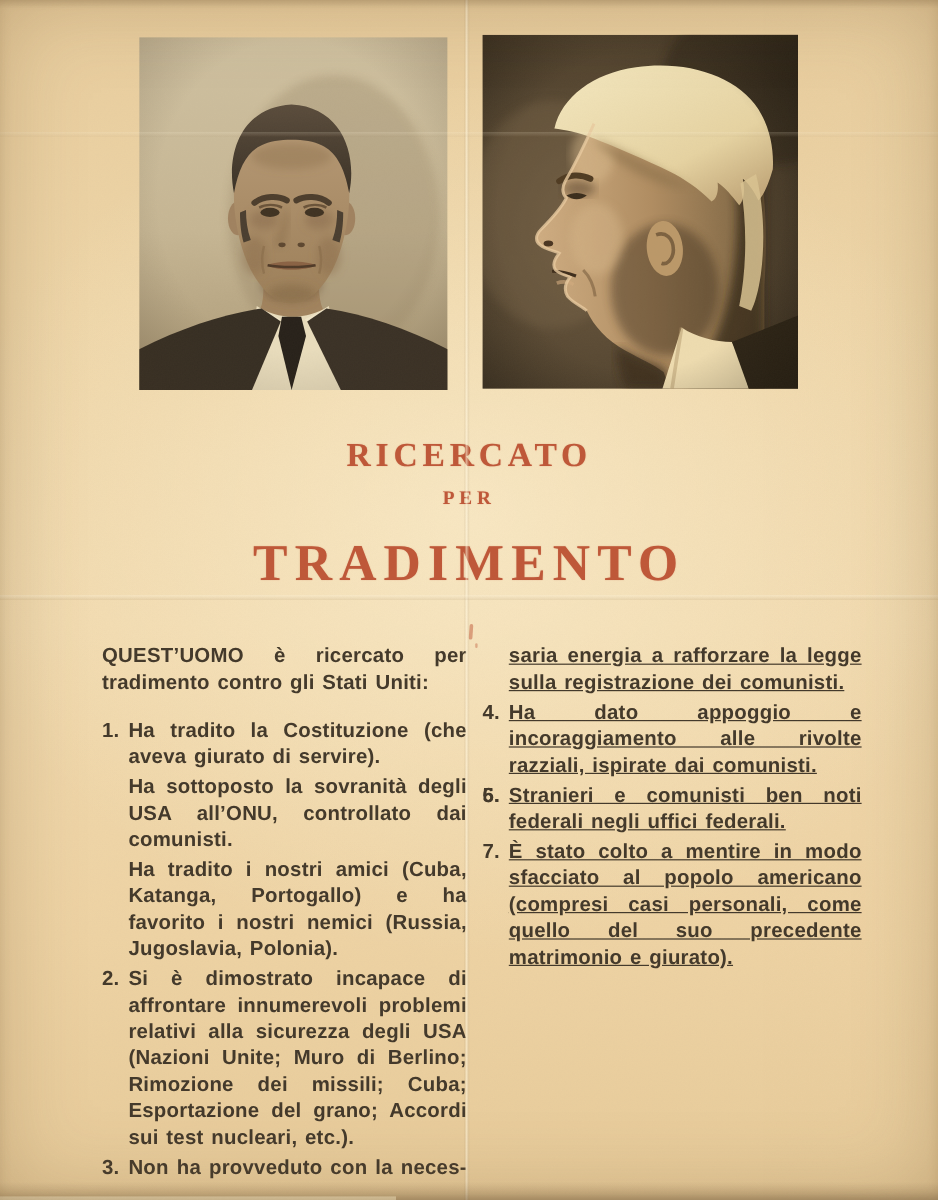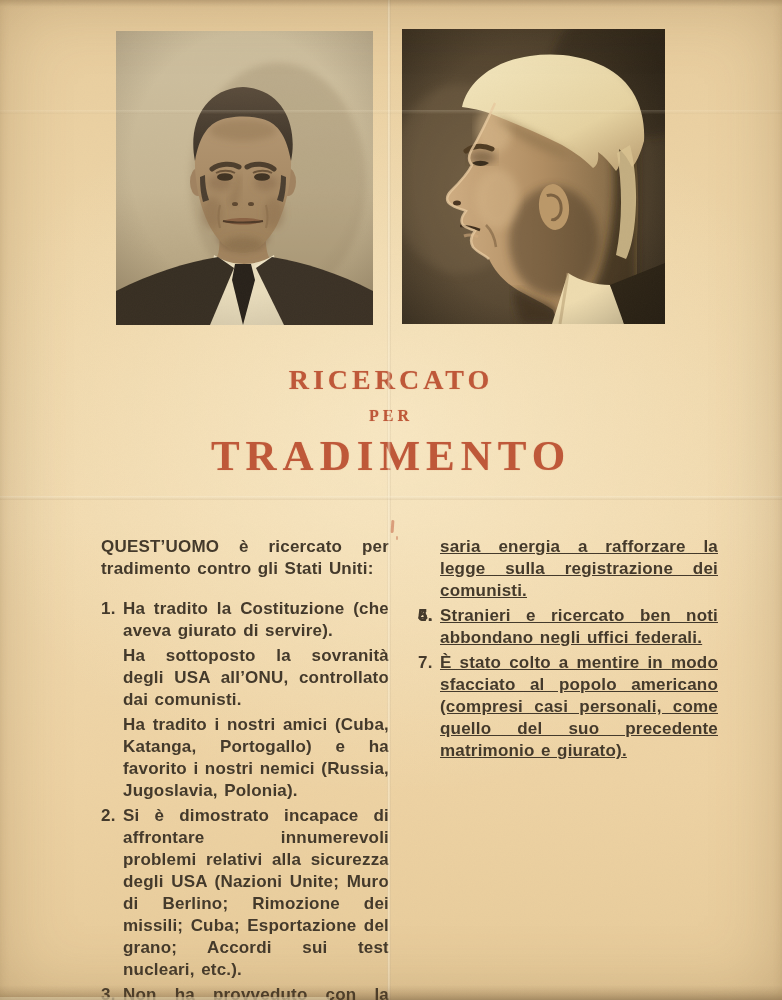--- a/index.html
+++ b/index.html
@@ -26,31 +26,31 @@
 
   .photo{position:absolute;z-index:1;display:block;}
   .photo-left{left:116px;top:31px;width:257px;height:294px;}
   .photo-right{left:402px;top:29px;width:263px;height:295px;}
 
   .title-block{position:absolute;top:366px;left:0;width:100%;text-align:center;z-index:2;
     color:#bf5738;font-family:"Liberation Serif",serif;font-weight:600;
     text-shadow:0 0 1px rgba(191,87,56,0.45);}
   .t1{font-size:28px;letter-spacing:4px;line-height:28px;}
   .t2{font-size:16px;letter-spacing:4px;line-height:16px;margin-top:14px;}
-  .t3{font-size:43px;letter-spacing:6px;line-height:43px;margin-top:10px;}
+  .t3{font-size:43px;letter-spacing:6px;line-height:43px;margin-top:24px;}
   .red-mark{position:absolute;left:391px;top:520px;width:3px;height:13px;background:#bf5738;
     opacity:.5;transform:rotate(4deg);border-radius:2px;z-index:2;}
   .red-mark-dot{position:absolute;left:396px;top:536px;width:2px;height:4px;background:#bf5738;
     opacity:.4;border-radius:1px;z-index:2;}
 
   .col{position:absolute;top:536px;z-index:2;color:#42382a;font-size:17px;line-height:22px;
     font-weight:700;text-align:justify;letter-spacing:0.2px;word-spacing:1.5px;}
   .col.left{left:85px;width:304px;}
   .col.right{left:402px;width:316px;text-decoration:underline;}
-  .para{position:relative;margin:0 0 3px 16px;}
+  .para{position:relative;margin:0 0 3px 0;}
   .para.intro{margin-bottom:18px;}
   .para.numbered{padding-left:22px;margin-top:3px;}
   .para.cont{padding-left:22px;}
   .para .num{position:absolute;left:0;top:0;}
   .para.flush-last{text-align-last:justify;}
 
   .grain{position:absolute;inset:0;z-index:7;pointer-events:none;}
 </style>
 </head>
 <body>
@@ -206,24 +206,24 @@
     <p class="para intro"><span class="ptext">QUEST’UOMO è ricercato per tradimento contro gli Stati Uniti:</span></p>
     <p class="para numbered"><span class="num">1.</span><span class="ptext">Ha tradito la Costituzione (che aveva giurato di servire).</span></p>
     <p class="para cont"><span class="ptext">Ha sottoposto la sovranità degli USA all’ONU, controllato dai comunisti.</span></p>
     <p class="para cont"><span class="ptext">Ha tradito i nostri amici (Cuba, Katanga, Portogallo) e ha favorito i nostri nemici (Russia, Jugoslavia, Polonia).</span></p>
     <p class="para numbered"><span class="num">2.</span><span class="ptext">Si è dimostrato incapace di affrontare innumerevoli problemi relativi alla sicurezza degli USA (Nazioni Unite; Muro di Berlino; Rimozione dei missili; Cuba; Esportazione del grano; Accordi sui test nucleari, etc.).</span></p>
     <p class="para numbered flush-last"><span class="num">3.</span><span class="ptext">Non ha provveduto con la neces-</span></p>
   </div>
 
   <div class="col right">
     <p class="para cont"><span class="ptext">saria energia a rafforzare la legge sulla registrazione dei comunisti.</span></p>
-    <p class="para numbered"><span class="num">4.</span></p>
+    <p class="para numbered"><span class="num">4.</span><span class="ptext">Ha dato appoggio e incoraggiamento alle rivolte razziali, ispirate dai comunisti.</span></p>
     <p class="para numbered"><span class="num">5.</span></p>
     <p class="para numbered"><span class="num">6.</span></p>
-    <p class="para cont"><span class="ptext">Stranieri e ricercato ben noti abbondano negli uffici federali.</span></p>
+    <p class="para cont"><span class="ptext">Stranieri e comunisti ben noti federali negli uffici federali.</span></p>
     <p class="para numbered"><span class="num">7.</span><span class="ptext">È stato colto a mentire in modo sfacciato al popolo americano (compresi casi personali, come quello del suo precedente matrimonio e giurato).</span></p>
   </div>
 
   <div class="crease-v"></div>
   <div class="crease-h one"></div>
   <div class="crease-h two"></div>
   <div class="top-edge"></div>
   <div class="bottom-edge"></div>
   <div class="bottom-light"></div>
   <div class="vignette"></div>

